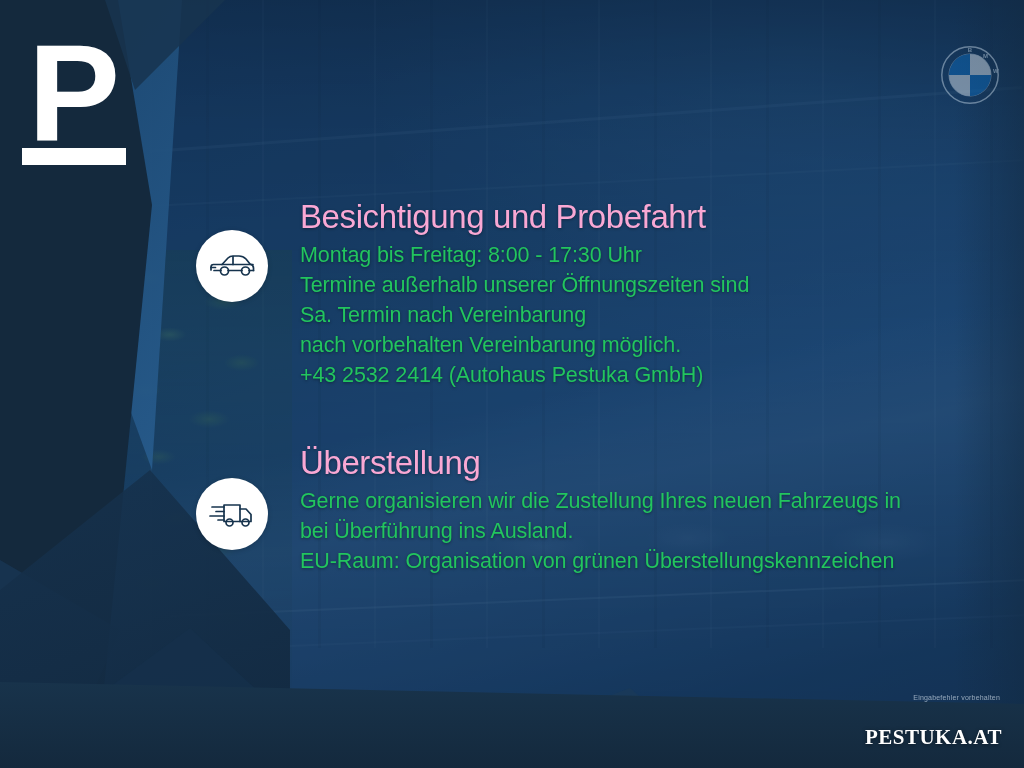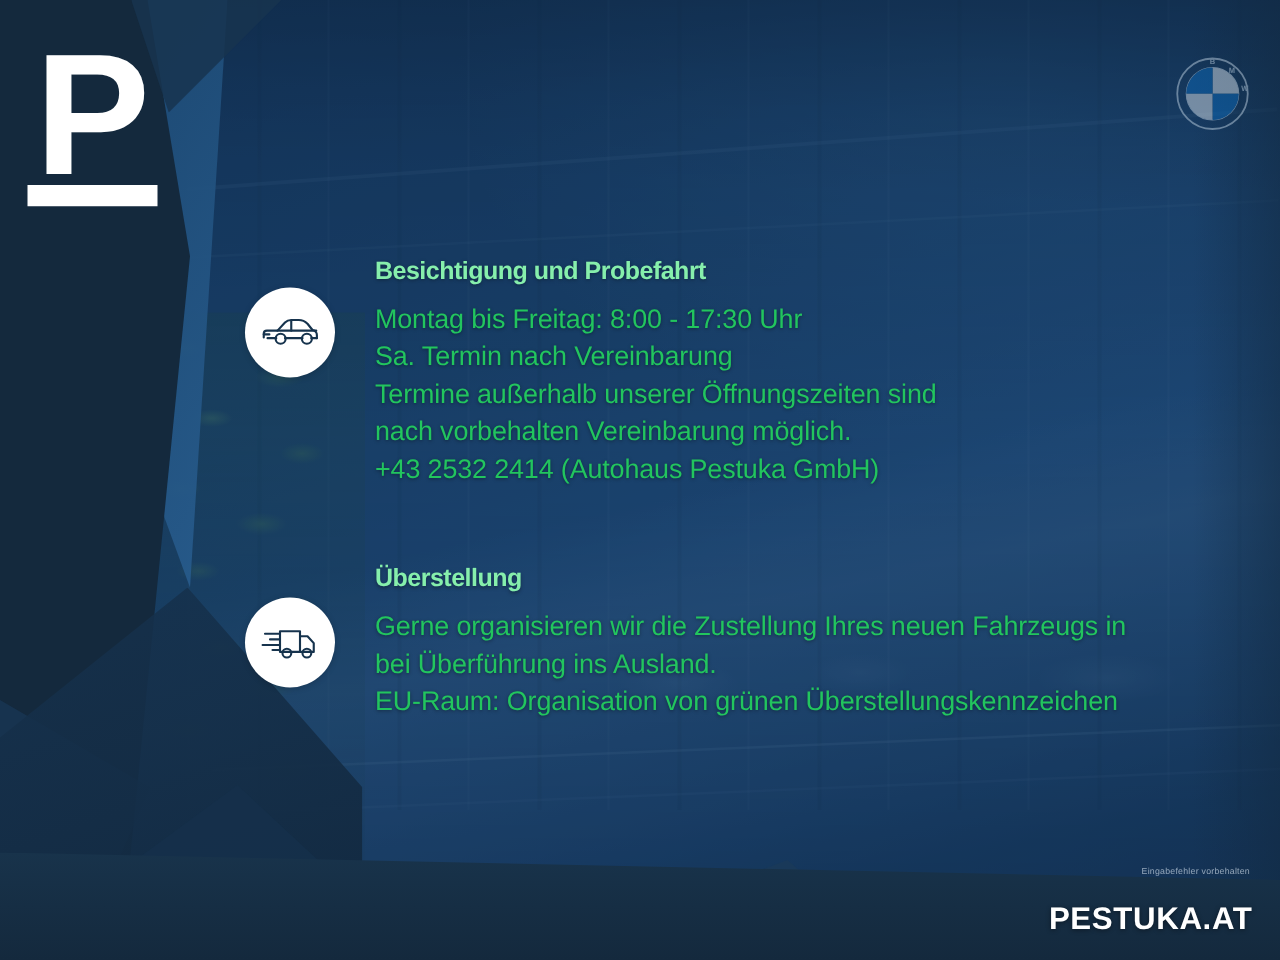--- a/index.html
+++ b/index.html
@@ -178,23 +178,23 @@
   .icon-circle {
     position:absolute;
     width:72px; height:72px; border-radius:50%;
     background:#ffffff;
     display:flex; align-items:center; justify-content:center;
     box-shadow:0 1px 5px rgba(0,0,0,.18);
   }
   .icon-circle svg { display:block; }
 
   .sec-title {
-    color:#86efac;
-    font-weight:bold;
-    font-size:20px;
+    color:#f9a8d4;
+    font-weight:normal;
+    font-size:33px;
     letter-spacing:-0.4px;
     line-height:34px;
     text-shadow:0 1px 3px rgba(0,0,0,.35);
     white-space:nowrap;
   }
   .sec-line {
     color:#22c55e;
     font-size:21.5px;
     line-height:30px;
     letter-spacing:-0.1px;
@@ -207,24 +207,25 @@
     position:absolute; right:24px; top:694px;
     color:rgba(222,234,246,0.62);
     font-size:7px;
     letter-spacing:.2px;
     white-space:nowrap;
   }
   .brand {
     position:absolute; right:22px; bottom:18px;
     color:#ffffff;
     font-weight:bold;
-    font-size:25px;
+    font-size:21px;
     letter-spacing:0.5px;
     white-space:nowrap;
     text-shadow:0 1px 4px rgba(0,0,0,.45);
+    font-family:Liberation Serif, serif;
   }
 </style>
 </head>
 <body>
 
 <div id="stage">
 
   <div class="bg-photo"></div>
   <div class="roofline"></div>
   <div class="mullions"></div>
@@ -275,22 +276,22 @@
         <path d="M10 37 L24 37 M38 37 L66 37 M80 37 L89 37"></path>
         <circle cx="31" cy="38" r="8"></circle>
         <circle cx="73" cy="38" r="8"></circle>
       </g>
     </svg>
   </div>
   <div class="block" style="left:300px; top:200px;">
     <div class="sec-title">Besichtigung und Probefahrt</div>
     <div style="height:6px"></div>
     <div class="sec-line">Montag bis Freitag:  8:00 - 17:30 Uhr</div>
+    <div class="sec-line">Termine außerhalb unserer Öffnungszeiten sind</div>
     <div class="sec-line">Sa. Termin nach Vereinbarung</div>
-    <div class="sec-line">Termine außerhalb unserer Öffnungszeiten sind</div>
     <div class="sec-line">nach vorbehalten Vereinbarung möglich.</div>
     <div class="sec-line">+43 2532 2414 (Autohaus Pestuka GmbH)</div>
   </div>
 
   <div class="icon-circle" style="left:196px; top:478px;">
     <svg width="46" height="34" viewBox="0 0 92 64" aria-hidden="true">
       <g fill="none" stroke="#16334d" stroke-width="3.4" stroke-linecap="round" stroke-linejoin="round">
         <path d="M30 14 L62 14 L62 47 L30 47 L30 14 Z"></path>
         <path d="M62 22 L74 22 L84 33 L84 47 L62 47"></path>
         <circle cx="41" cy="49" r="7"></circle>

